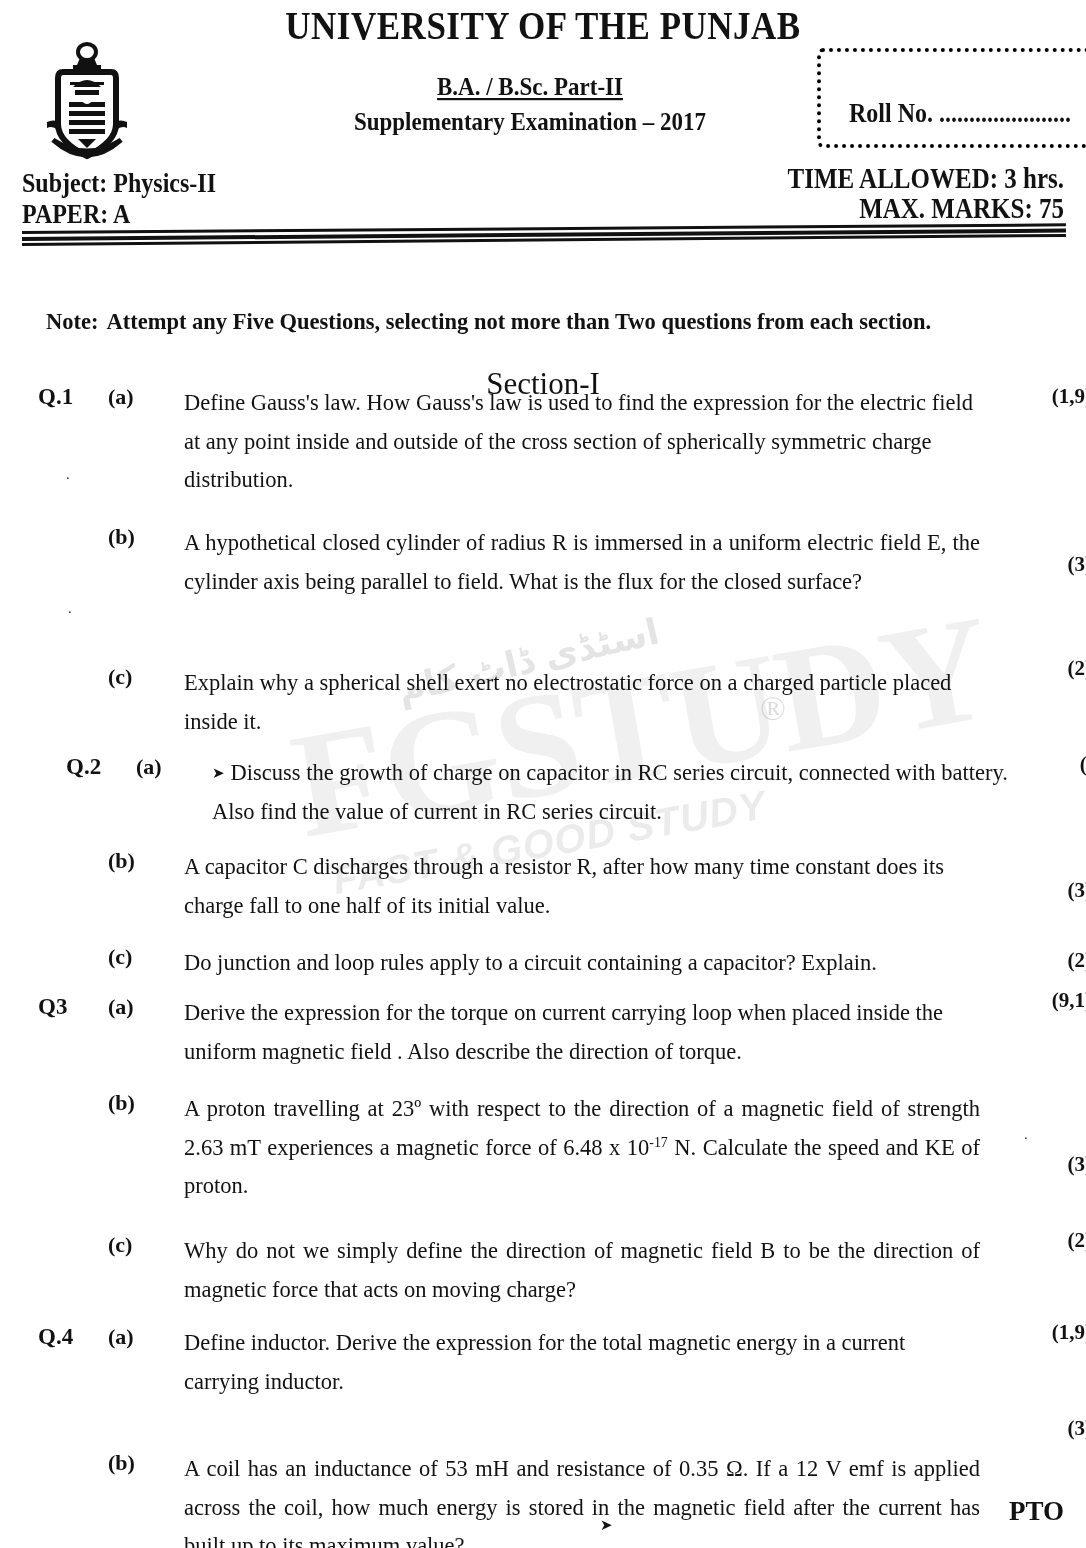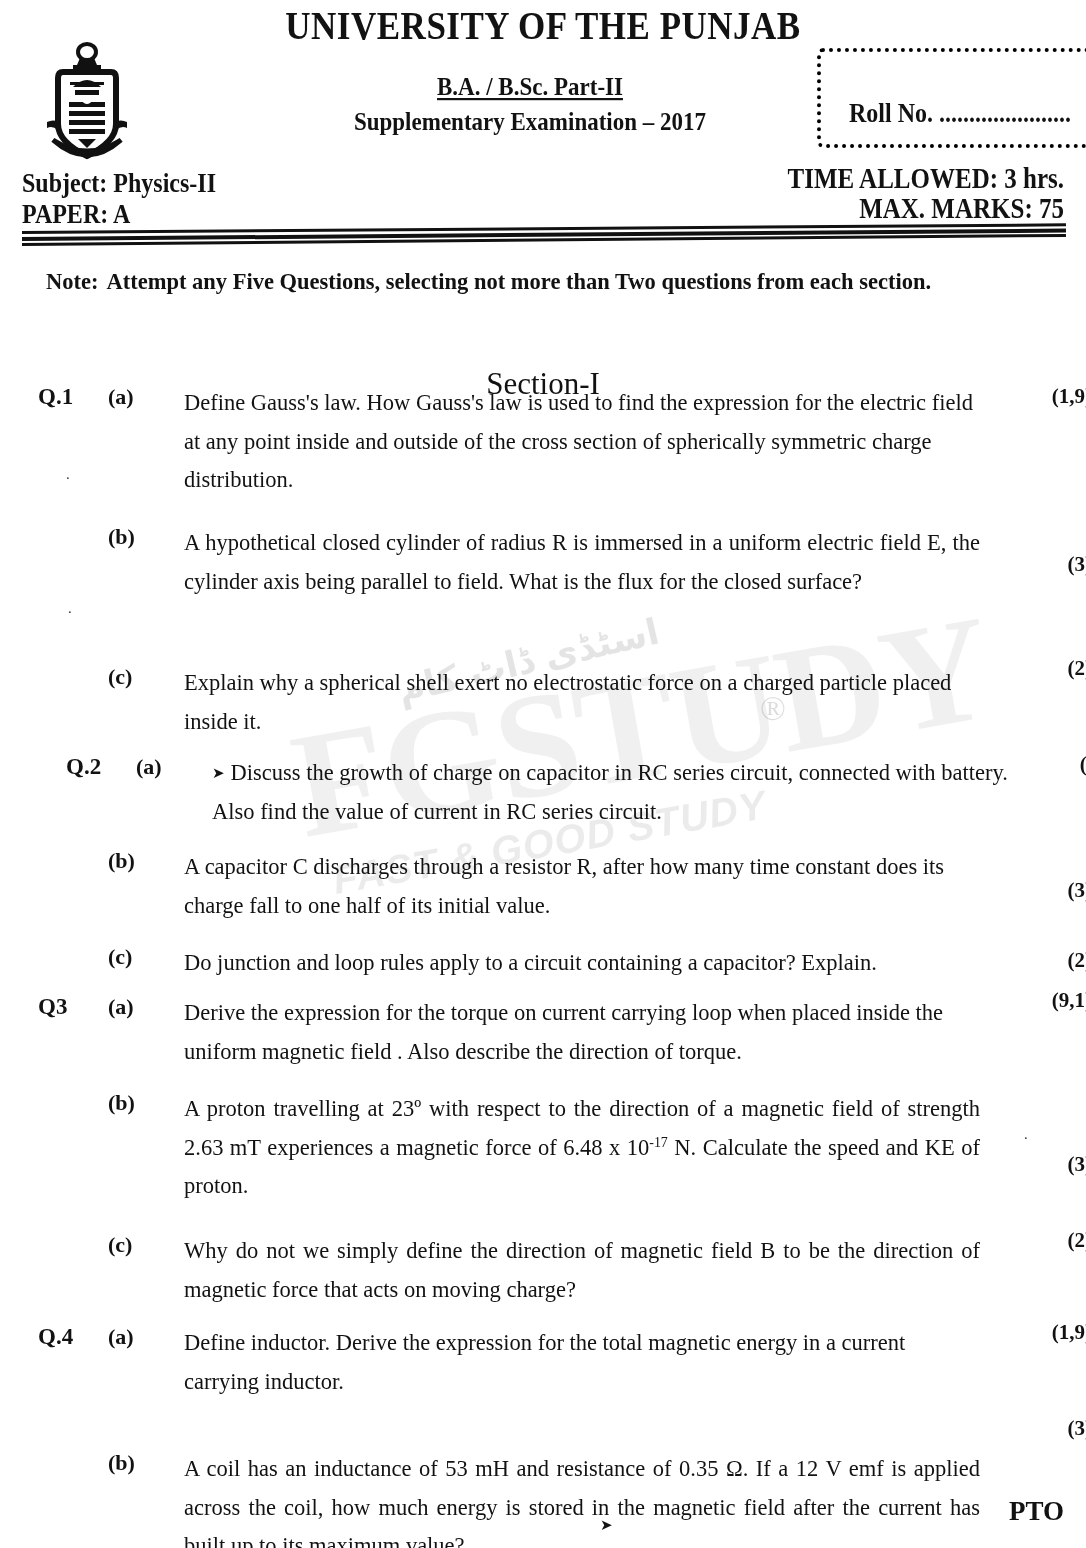--- a/index.html
+++ b/index.html
@@ -117,21 +117,21 @@
   .rule.r1{top:3px;  height:3px; transform:rotate(-0.42deg);}
   .rule.r2{top:9px;  height:4px; transform:rotate(-0.46deg);}
   .rule.r3{top:15px; height:3px; transform:rotate(-0.50deg);}
 
   
   .note{
     position:absolute; left:46px; top:266px; width:990px;
     font-weight:bold; font-size:22.5px;
     line-height:1.42; text-align:justify;
   }
-  .note .hang{display:block; padding-left:74px; text-indent:-74px;}
+  .note .hang{display:block; padding-left:74px; text-indent:-74px;margin-top:40px;}
   .note b.lbl{margin-right:8px;}
 
   .section-hdr{
     position:absolute; left:0; top:334px; width:1086px;
     text-align:center; font-weight:normal; font-size:31px;margin-top:32px;
   }
 
   
   .qlist{position:absolute; left:0; top:384px; width:1086px;padding-left:24px;}
 

